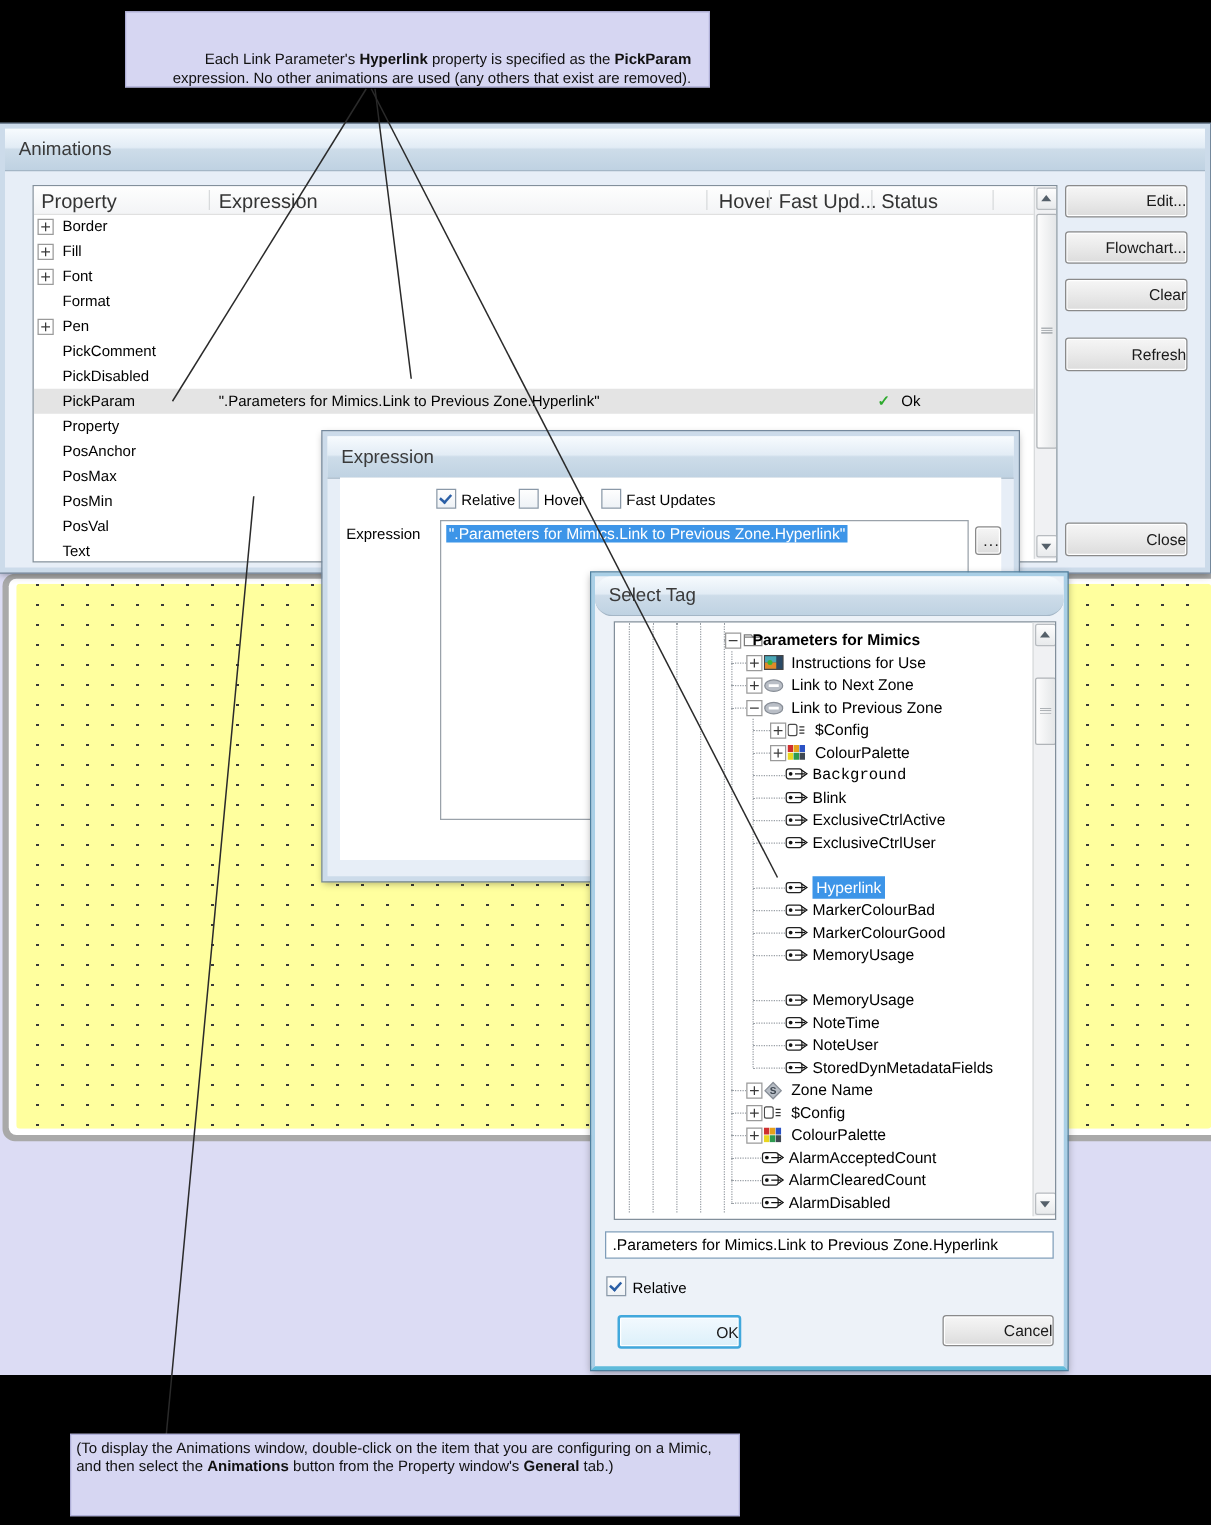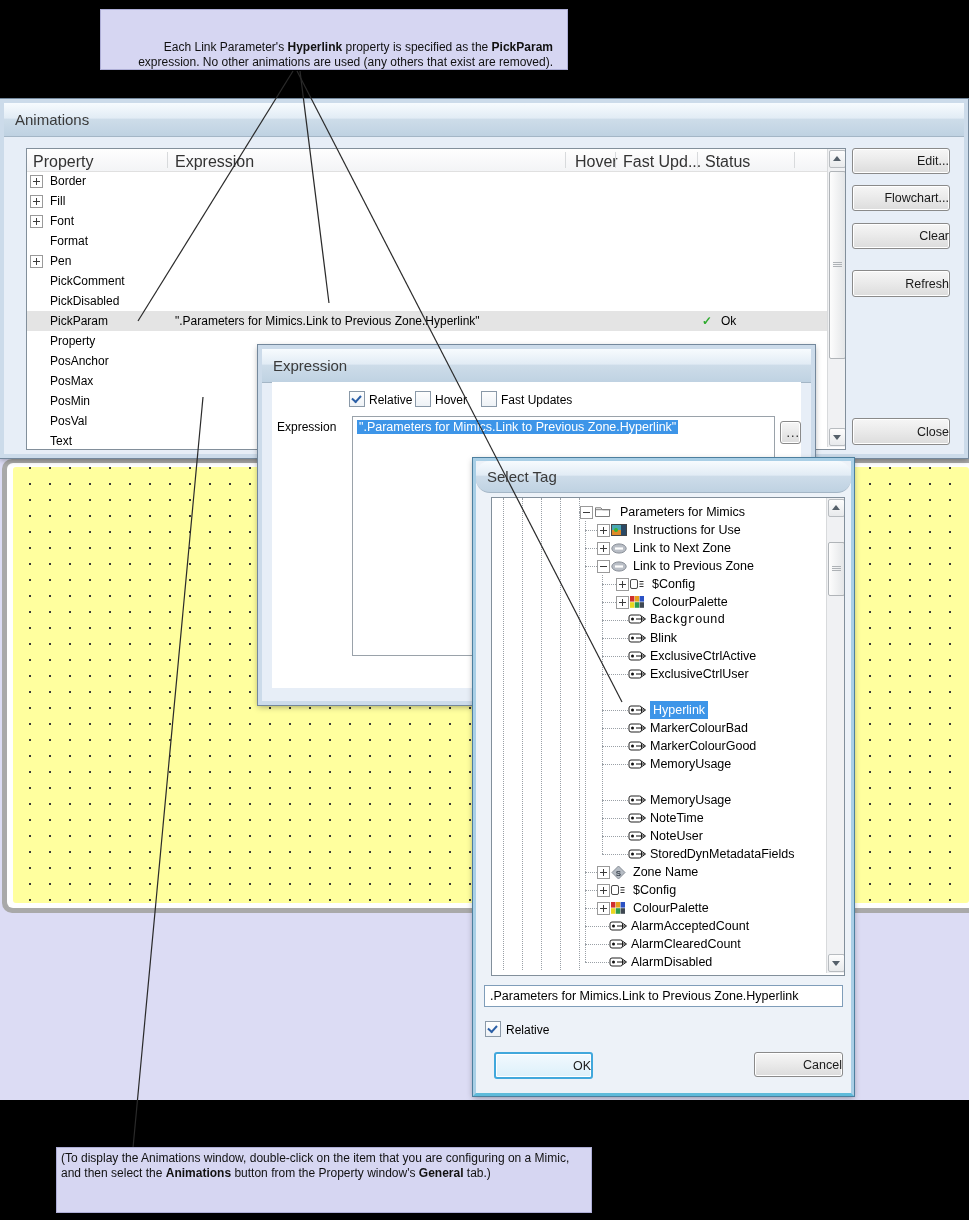--- a/index.html
+++ b/index.html
@@ -242,21 +242,21 @@
           <div class="guide" style="left: 87px; top: 0px; height: 472px;"></div>
           <div class="guide" style="left: 93px; top: 23px; height: 441px;"></div>
           <div class="guide" style="left: 110px; top: 77px; height: 279px;"></div>
           <div class="trow" style="top: 5px;">
             <div class="stub" style="left: 87px; width: 2px; top: 9px;"></div>
             <span class="expander" style="left: 88px;"></span>
             <span class="ticon" style="left: 102px;"><svg width="17" height="13">
                 <path d="M1.5 11.5 V2.8 h5.4 l1.5 1.9 h7.1 v6.8 z" fill="#fff" stroke="#7d7d7d"></path>
                 <path d="M1.5 4.7 h15" stroke="#7d7d7d"></path>
               </svg></span>
-            <span class="tlabel" style="left: 128px;">Parameters for Mimics</span>
+            <span class="tlabel" style="left: 110px; font-weight: bold;">Parameters for Mimics</span>
           </div>
           <div class="trow" style="top: 23px;">
             <div class="stub" style="left: 93px; width: 12px; top: 9px;"></div>
             <span class="expander plus" style="left: 105px;"></span>
             <span class="ticon" style="left: 119px;"><svg width="16" height="12">
                 <rect x="0.5" y="0.5" width="15" height="11" fill="#2b4a66" stroke="#444"></rect>
                 <rect x="1" y="1" width="9" height="5" fill="#4aa7b5"></rect>
                 <rect x="1" y="6" width="9" height="5" fill="#e08a28"></rect>
                 <circle cx="5" cy="6" r="2" fill="#35b535"></circle>
               </svg></span>

